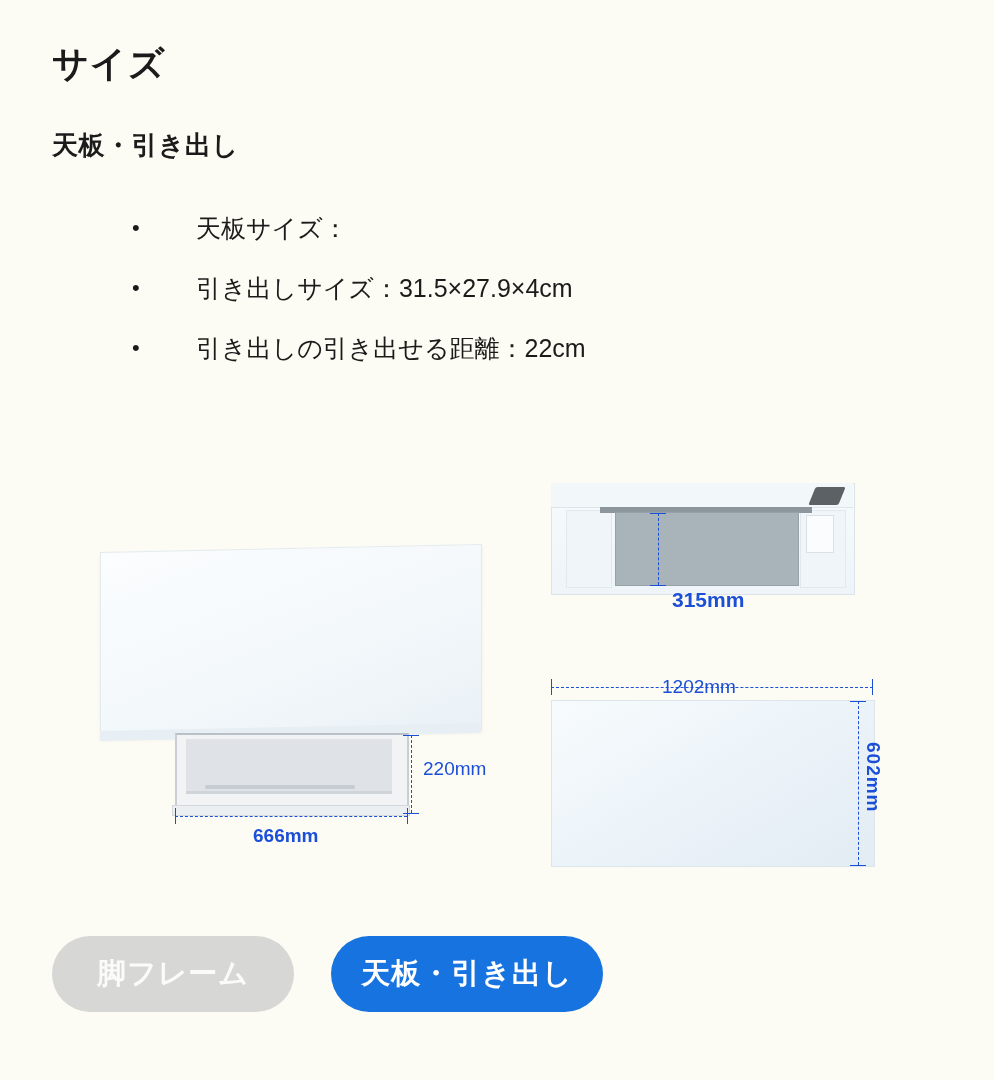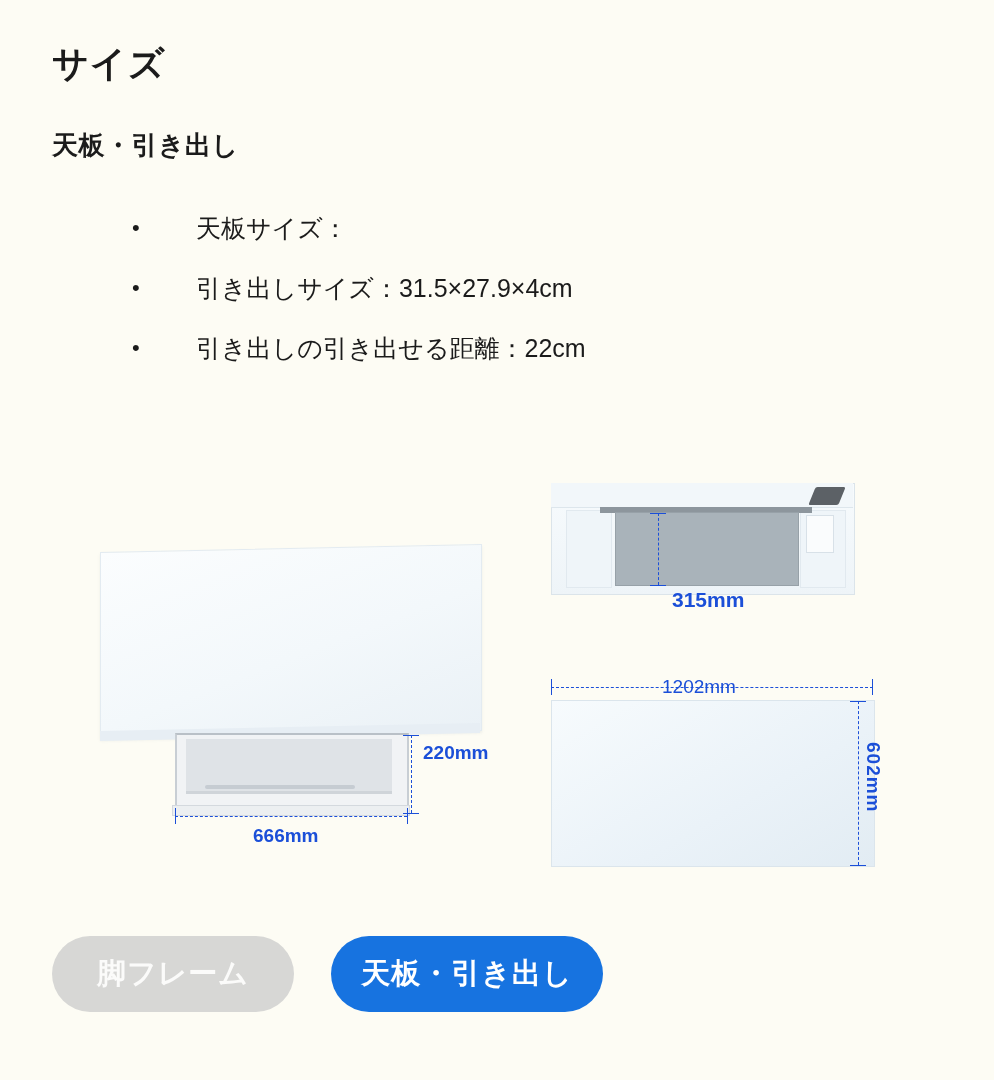--- a/index.html
+++ b/index.html
@@ -151,23 +151,23 @@
     left: 403px;
     width: 16px;
     height: 0;
     border-top: 1px solid #1b4fd8;
   }
   .dim-v-left-cap-t { top: 280px; }
   .dim-v-left-cap-b { top: 358px; }
   .label-220 {
     position: absolute;
     left: 423px;
-    top: 287px;
+    top: 303px;
     font-size: 19px;
-    font-weight: bold;
+    font-weight: normal;
     color: #1b4fd8;
   }
   .dim-h-left {
     position: absolute;
     left: 175px;
     top: 361px;
     width: 232px;
     height: 0;
     border-top: 1px dashed #1b4fd8;
   }

